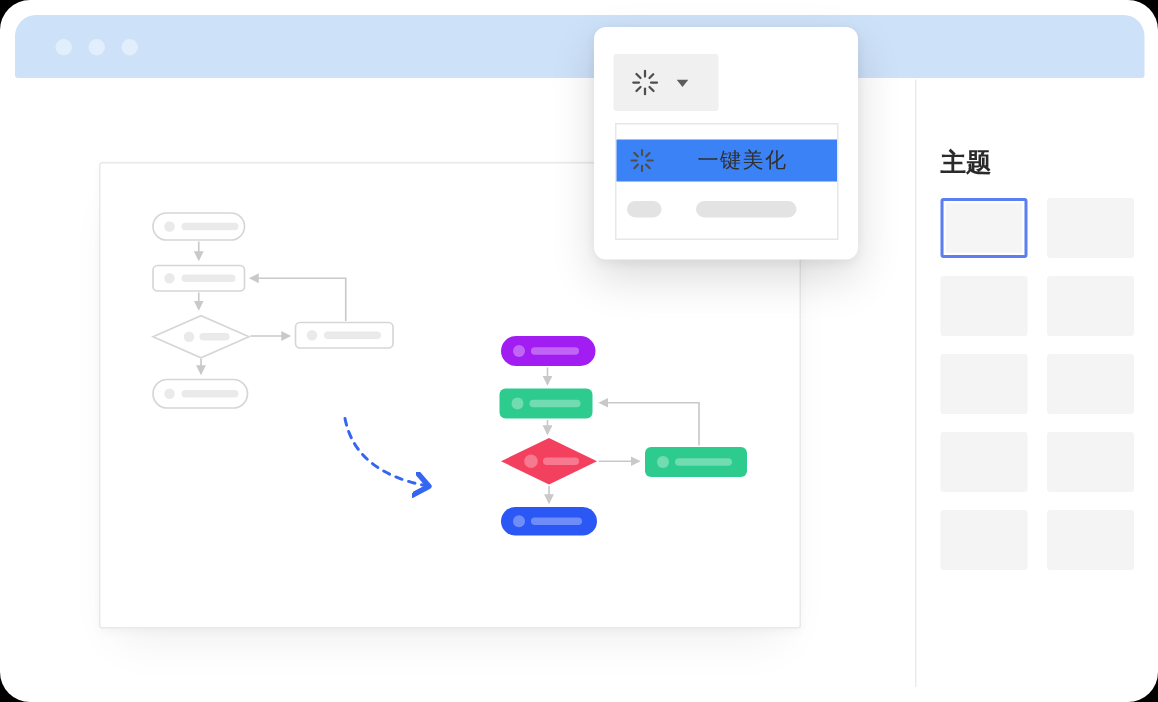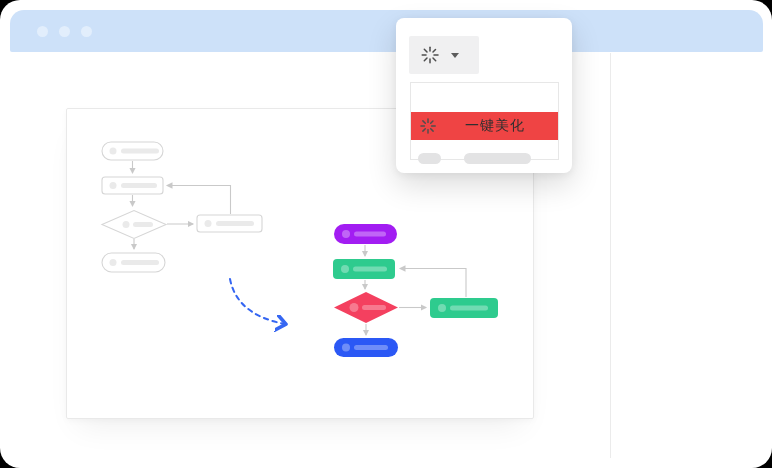--- a/index.html
+++ b/index.html
@@ -14,21 +14,21 @@
   .theme-title{font-size:17px;font-weight:700;color:#2a2a2a;height:24px;line-height:24px;margin-bottom:11px;}
   .theme-grid{display:grid;grid-template-columns:58px 58px;grid-auto-rows:40px;column-gap:13px;row-gap:12px;}
   .swatch{background:#f4f4f5;border-radius:2px;box-sizing:border-box;}
   .swatch.selected{border:2px solid #5b7ff0;box-shadow:inset 0 0 0 1.5px #ffffff;background:#f5f5f6;}
   .popup{position:absolute;left:396px;top:18px;width:176px;height:155px;background:#fff;border-radius:8px;box-shadow:0 12px 30px rgba(0,0,0,0.14),0 2px 8px rgba(0,0,0,0.06);}
   .tool-btn{position:absolute;left:13px;top:18px;width:70px;height:38px;background:#f0f0f1;border-radius:2px;display:flex;align-items:center;}
   .tool-btn .spark{margin-left:11px;}
   .tool-btn .caret{margin-left:11px;}
   .menu{position:absolute;left:14px;top:64px;width:149px;height:78px;background:#fff;border:1px solid #e7e7e7;box-sizing:border-box;}
   .menu-row{display:flex;align-items:center;}
-  .menu-row.highlight{margin-top:29px;height:28px;background:#ef4444;}
+  .menu-row.highlight{margin-top:10px;height:28px;background:#3b82f6;}
   .menu-row.highlight .spark{margin-left:8px;}
   .menu-label{margin-left:28px;font-size:14px;color:#2f2f2f;letter-spacing:1px;}
   .menu-row.ph{height:37px;}
   .pill{display:inline-block;height:11px;border-radius:5.5px;background:#e3e3e4;}
   .pill-s{width:23px;margin-left:7px;}
   .pill-l{width:67px;margin-left:23px;}
 </style>
 </head>
 <body>
 
@@ -122,20 +122,35 @@
       <g>
         <rect x="334" y="338" width="64" height="19" rx="9.5" fill="#2b58f5"></rect>
         <circle cx="346" cy="347.5" r="4" fill="rgba(255,255,255,0.32)"></circle>
         <rect x="354" y="345" width="34" height="5" rx="2.5" fill="rgba(255,255,255,0.32)"></rect>
       </g>
     </g>
   </svg>
 
   <div class="divider"></div>
 
+  <div class="theme-panel">
+    <div class="theme-title">主题</div>
+    <div class="theme-grid">
+      <div class="swatch selected"></div>
+      <div class="swatch"></div>
+      <div class="swatch"></div>
+      <div class="swatch"></div>
+      <div class="swatch"></div>
+      <div class="swatch"></div>
+      <div class="swatch"></div>
+      <div class="swatch"></div>
+      <div class="swatch"></div>
+      <div class="swatch"></div>
+    </div>
+  </div>
 
   <div class="popup">
     <div class="tool-btn">
       <svg class="spark" width="20" height="20" viewBox="0 0 20 20">
         <g stroke="#4d4d4d" stroke-width="1.5" stroke-linecap="round">
           <line x1="10" y1="2.2" x2="10" y2="6"></line>
           <line x1="15.5" y1="4.5" x2="13" y2="7"></line>
           <line x1="14" y1="10" x2="18" y2="10"></line>
           <line x1="13" y1="13" x2="15.7" y2="15.7"></line>
           <line x1="10" y1="14" x2="10" y2="17.8"></line>

